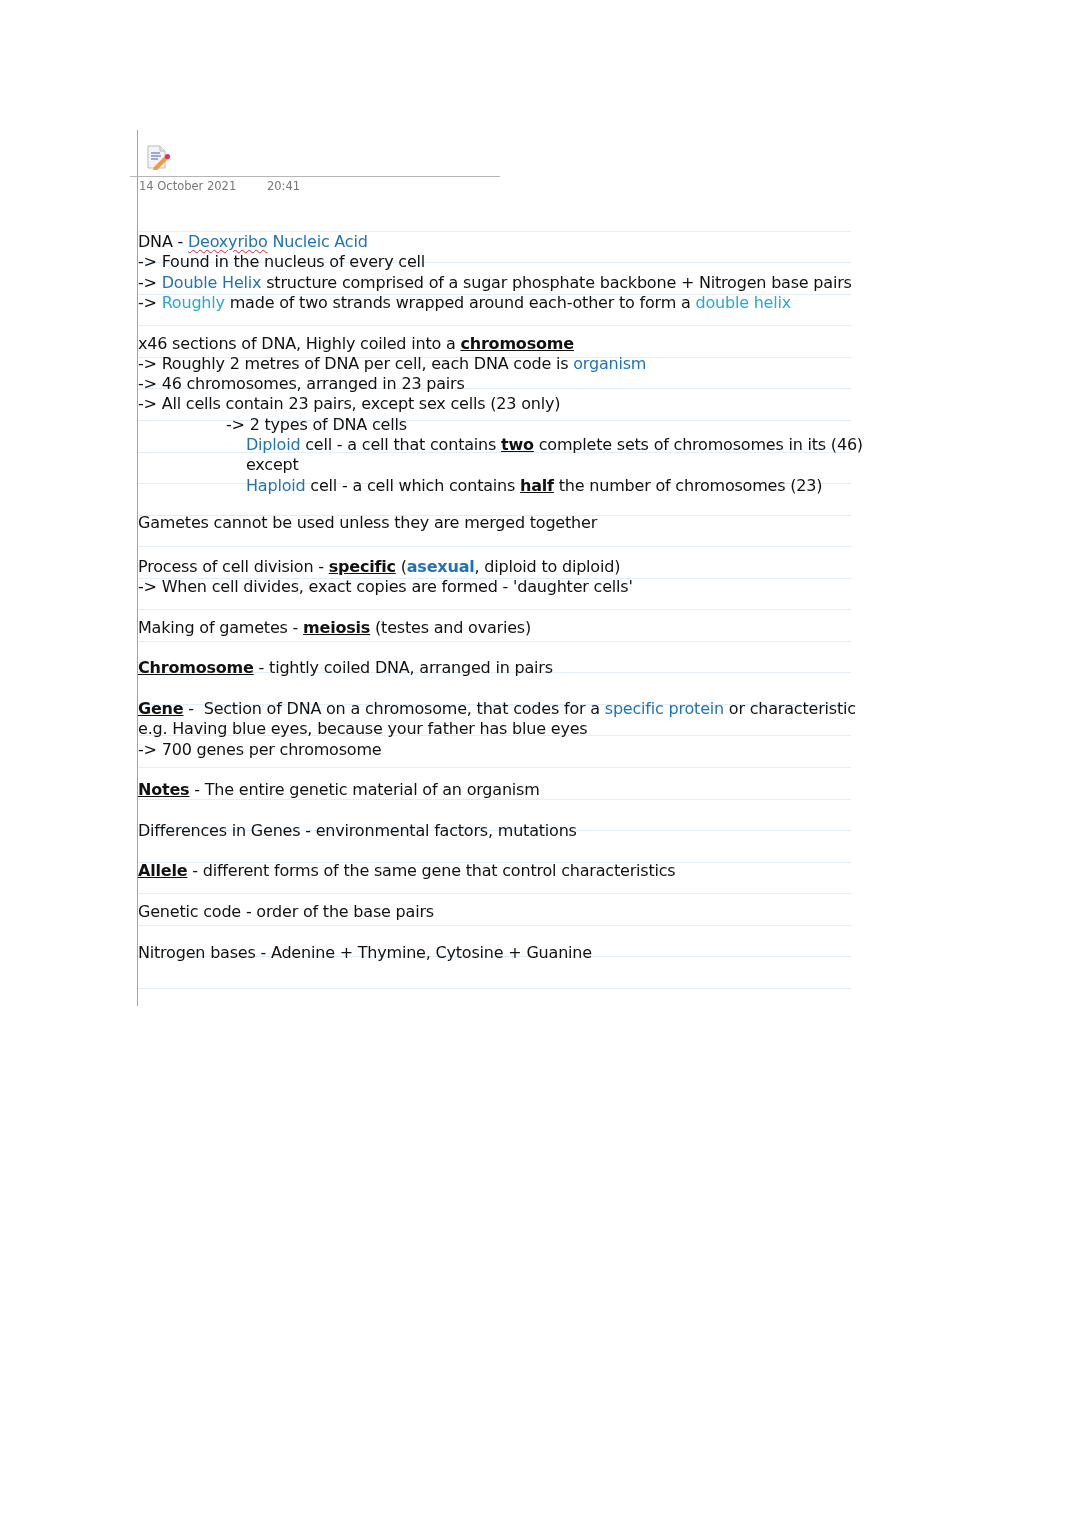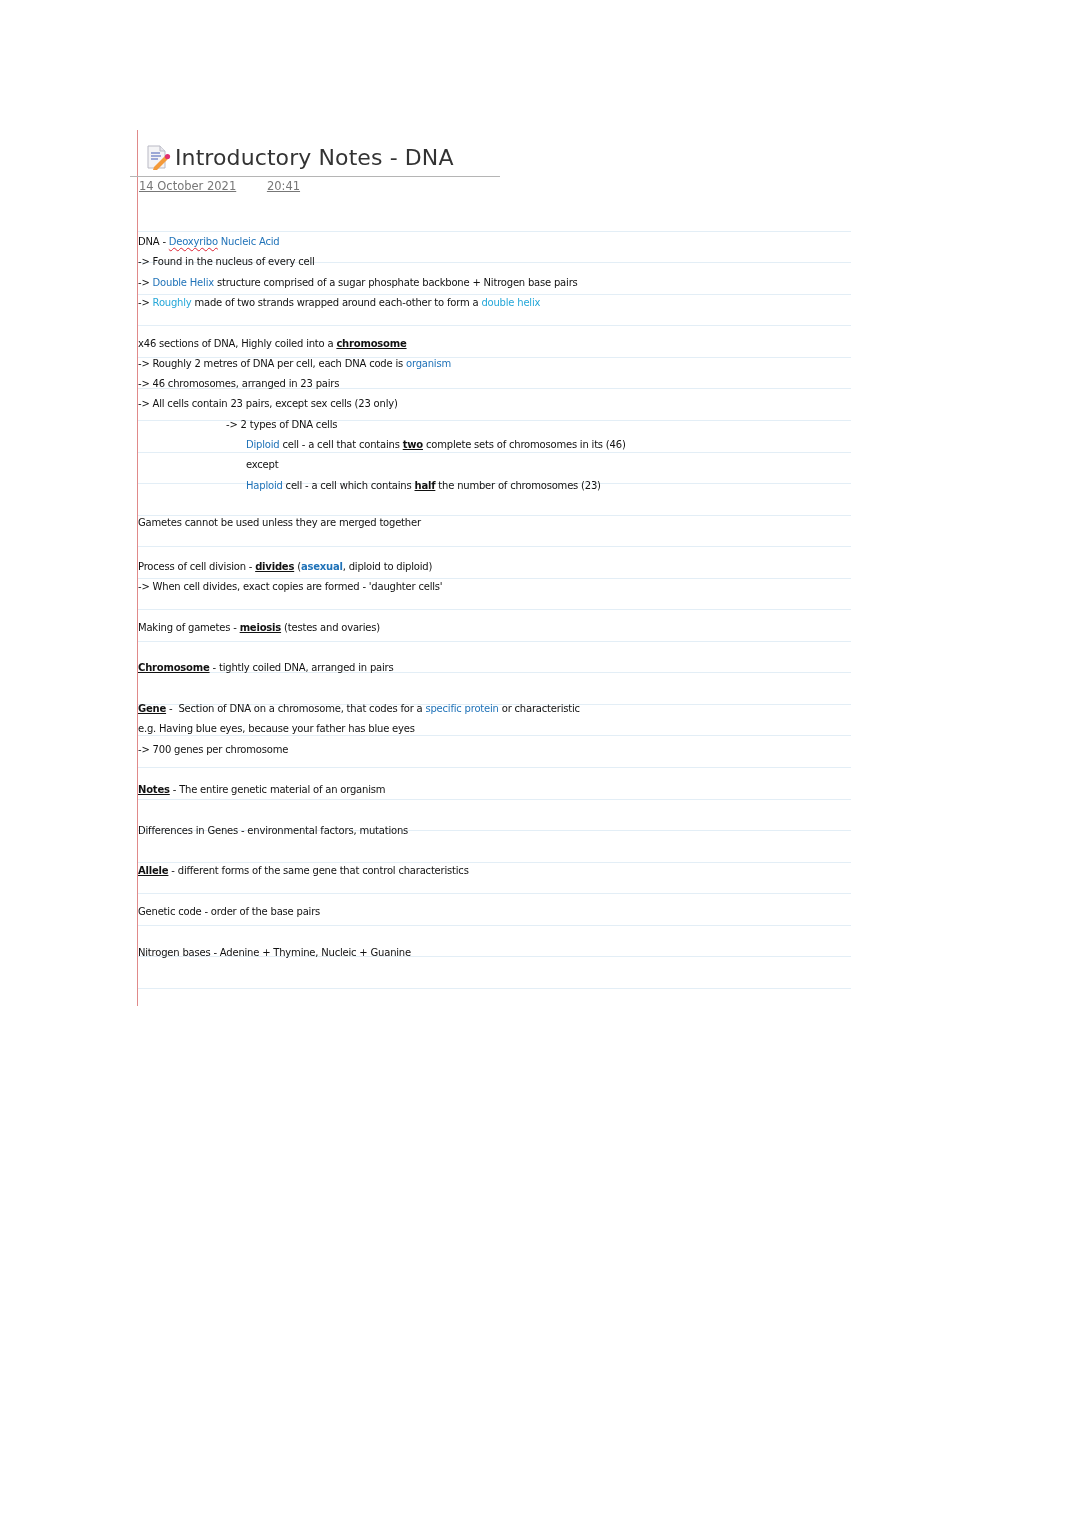--- a/index.html
+++ b/index.html
@@ -4,27 +4,27 @@
 <style>
   html, body { margin:0; padding:0; background:#ffffff; }
   body { width:1080px; height:1527px; position:relative; overflow:hidden; }
   .page { position:absolute; left:0; top:0; width:1080px; height:1527px; }
   .margin-line { position:absolute; left:137px; top:130px; width:1px; height:876px; background:#e08a8a; }
   .title-row { position:absolute; left:145px; top:142px; height:30px; display:flex; align-items:center; }
   .title-icon { width:26px; height:26px; margin-right:4px; position:relative; }
   .title-text { font-family:"DejaVu Sans", sans-serif; font-size:22px; color:#333; letter-spacing:0.1px; }
   .title-rule { position:absolute; left:130px; top:176px; width:370px; height:1px; background:#b5b5b5; }
   .meta { position:absolute; left:139px; top:179px; font-family:"DejaVu Sans", sans-serif; font-size:11.5px; color:#777; }
-  .meta span { display:inline-block;text-decoration:underline; }
+  .meta span { display:inline-block; }
   .meta .time { margin-left:27px;text-align:right; }
   .rules { position:absolute; left:137px; top:0; width:714px; height:1527px; }
   .rule { position:absolute; left:0; width:714px; height:1px; background:#e3eef6; }
   .notes { position:absolute; left:138px; top:232px; width:720px; }
   .line { position:absolute; left:0; height:20px; line-height:20px; white-space:nowrap;
-          font-family:"DejaVu Sans", sans-serif; font-size:10px; color:#111; letter-spacing:-0.2px;text-align:center; }
+          font-family:"DejaVu Sans", sans-serif; font-size:16px; color:#111; letter-spacing:-0.2px;text-align:center; }
   .indent1 { left:88px; }
   .indent2 { left:108px; }
   .blue { color:#1f72b8; }
   .cyan { color:#25a7d8; }
   .bu { font-weight:bold; text-decoration:underline; }
   .squiggle { text-decoration:underline wavy #d23; text-underline-offset:2px; text-decoration-thickness:1px; }
 </style>
 </head>
 <body>
 
@@ -65,21 +65,20 @@
       <svg width="26" height="26" viewBox="0 0 26 26">
         <path d="M3 2 H15 L20 7 V24 H3 Z" fill="#f4f4f6" stroke="#b9b9c4" stroke-width="1"></path>
         <path d="M15 2 V7 H20" fill="#e6e6ec" stroke="#b9b9c4" stroke-width="1"></path>
         <line x1="6" y1="9" x2="15" y2="9" stroke="#6d7fc4" stroke-width="1.3"></line>
         <line x1="6" y1="12" x2="16" y2="12" stroke="#6d7fc4" stroke-width="1.3"></line>
         <line x1="6" y1="15" x2="13" y2="15" stroke="#6d7fc4" stroke-width="1.3"></line>
         <path d="M9 23 L20 12 L23 15 L12 26 L8 26 Z" fill="#f39a3a"></path>
         <circle cx="22.5" cy="12.5" r="2.6" fill="#e0306f"></circle>
       </svg>
     </span>
-    <span class="title-text">Introductory Notes - DNA</span>
   </div>
   <div class="title-rule"></div>
   <div class="meta">
     <span>14 October 2021</span>
     <span class="time">20:41</span>
   </div>
 
   <div class="notes">
     <div class="line" style="top:0px">
       <span>DNA - </span><span class="blue squiggle">Deoxyribo</span><span class="blue"> Nucleic Acid</span>
@@ -117,21 +116,21 @@
     </div>
     <div class="line indent2" style="top:243.6px">
       <span class="blue">Haploid</span><span> cell - a cell which contains </span><span class="bu">half</span><span> the number of chromosomes (23)</span>
     </div>
 
     <div class="line" style="top:281px">
       <span>Gametes cannot be used unless they are merged together</span>
     </div>
 
     <div class="line" style="top:324.8px">
-      <span>Process of cell division - </span><span class="bu">divides</span><span> (</span><span class="blue" style="font-weight:bold">asexual</span><span>, diploid to diploid)</span>
+      <span>Process of cell division - </span><span class="bu">specific</span><span> (</span><span class="blue" style="font-weight:bold">asexual</span><span>, diploid to diploid)</span>
     </div>
     <div class="line" style="top:345.1px">
       <span>-&gt; When cell divides, exact copies are formed - 'daughter cells'</span>
     </div>
 
     <div class="line" style="top:385.7px">
       <span>Making of gametes - </span><span class="bu">meiosis</span><span> (testes and ovaries)</span>
     </div>
 
     <div class="line" style="top:426.3px">
@@ -158,16 +157,16 @@
 
     <div class="line" style="top:629.3px">
       <span class="bu">Allele</span><span> - different forms of the same gene that control characteristics</span>
     </div>
 
     <div class="line" style="top:669.9px">
       <span>Genetic code - order of the base pairs</span>
     </div>
 
     <div class="line" style="top:710.5px">
-      <span>Nitrogen bases - Adenine + Thymine, Nucleic + Guanine</span>
+      <span>Nitrogen bases - Adenine + Thymine, Cytosine + Guanine</span>
     </div>
   </div>
 </div>
 
 </body></html>

